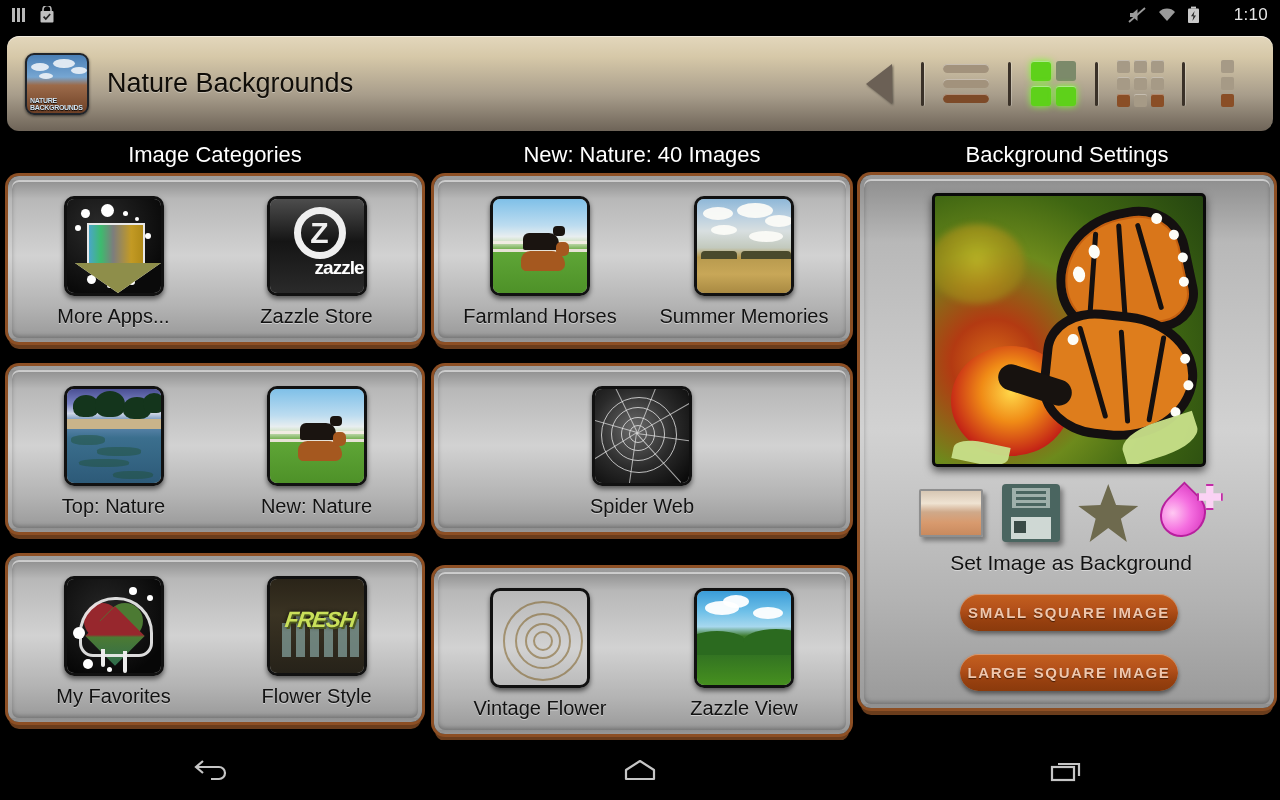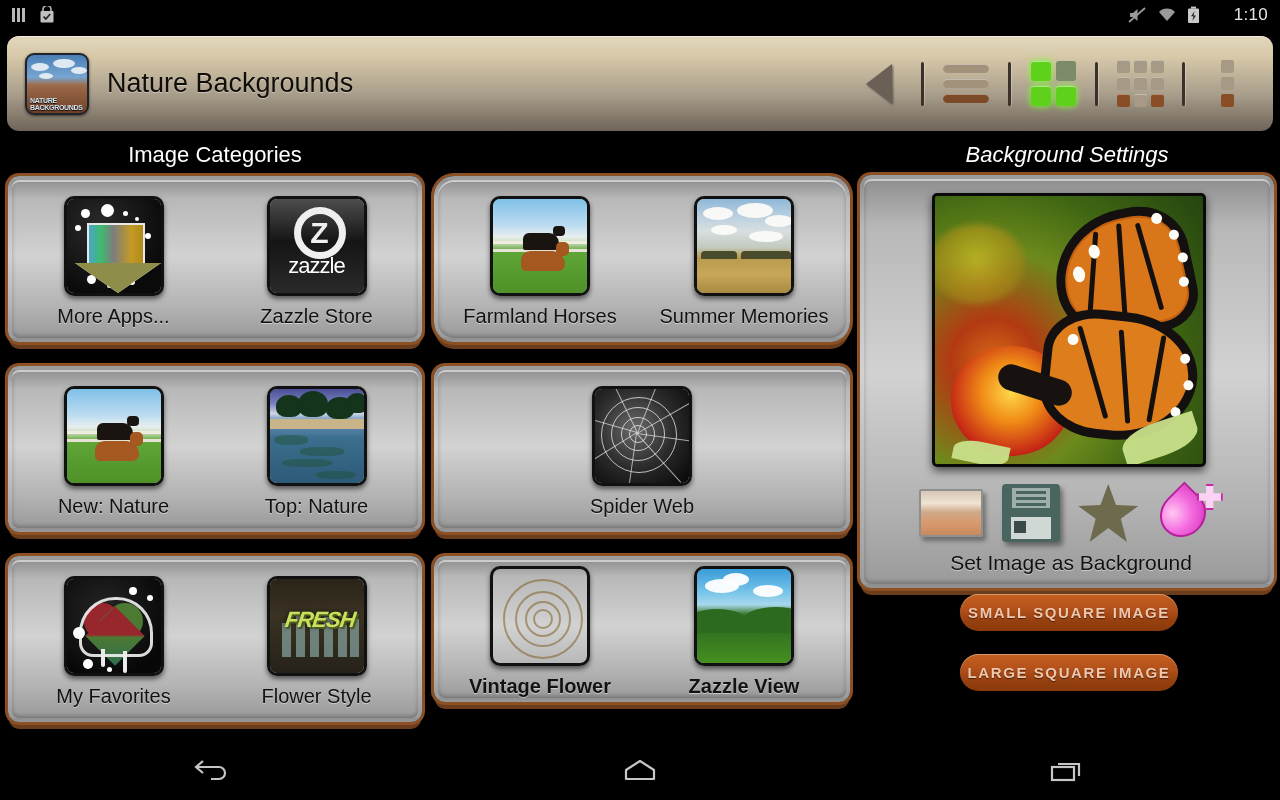--- a/index.html
+++ b/index.html
@@ -67,21 +67,21 @@
   .dots3 { display:flex; flex-direction:column; gap:4px; }
   .dots3 span { width:13px; height:13px; border-radius:2px; background:#a69a86; }
   .dots3 span.hot { background:#8a4e26; }
 
   
   .col-head {
     position:absolute; top:142px; color:#fff; font-size:22px; text-align:center;
   }
   #head0 { left:8px; width:414px; }
   #head1 { left:430px; width:424px; }
-  #head2 { left:860px; width:414px;font-style:italic; }
+  #head2 { left:860px; width:414px; }
 
   
   .panel {
     position:absolute; border-radius:11px;
     background:linear-gradient(to bottom,#8f8f8f 0%,#b8b8b8 12%,#d2d2d2 48%,#b3b3b3 80%,#9a9a9a 100%);
     border:4px solid transparent;
     box-shadow:0 0 0 3px #8d4f24, 0 8px 0 -1px #6b3d1c, 0 11px 8px rgba(0,0,0,.75),
                inset 0 2px 0 rgba(255,255,255,.55), inset 0 -2px 4px rgba(0,0,0,.25);
   }
   .panel::before {
@@ -128,22 +128,22 @@
   .t-zazzle .ring {
     position:absolute; left:24px; top:8px; width:52px; height:52px; border-radius:50%;
     border:7px solid #efefef;
   }
   .t-zazzle .zz {
     position:absolute; left:24px; top:8px; width:52px; height:52px;
     display:flex; align-items:center; justify-content:center;
     color:#efefef; font-size:30px; font-weight:bold; font-family:"Liberation Sans",sans-serif;
   }
   .t-zazzle .word {
-    position:absolute; left:0; bottom:14px; width:100%; text-align:center;
-    color:#fff; font-size:22px; font-weight:normal; letter-spacing:-1px;
+    position:absolute; left:0; bottom:14px; width:100%; text-align:right;
+    color:#fff; font-size:19px; font-weight:bold; letter-spacing:-1px;
   }
 
   
   .t-lagoon { background:linear-gradient(to bottom,#4a4f93 0%,#7a83c4 16%,#cfd6e6 26%,#6a8fb8 34%,#3b6f8e 52%,#2d5a78 100%); }
   .t-lagoon .palm { position:absolute; background:#14351c; border-radius:50% 50% 40% 40%; }
   .t-lagoon .sand { position:absolute; left:0; top:30px; width:100%; height:10px; background:#c9b48a; }
   .t-lagoon .refl { position:absolute; background:rgba(30,80,50,.45); border-radius:40%; }
 
   
   .t-horses { background:linear-gradient(to bottom,#7fc0e8 0%,#bcdcf0 28%,#e8eef0 40%,#cfe0c0 46%,#5fa637 55%,#4e9128 100%); }
@@ -201,21 +201,21 @@
   
   .t-vint { background:radial-gradient(circle at 48% 50%,#f0d88a 0%,#d8b košice 0%,#d6b45c 40%,#a67e28 72%,#6d4f16 100%); }
   .t-vint .p { position:absolute; border-radius:50%; border:2px solid rgba(120,85,20,.5); }
 
   
   .t-forest { background:linear-gradient(to bottom,#3a9cd8 0%,#6fc0e8 22%,#a7d8ee 38%,#3c7a2a 48%,#2f6e22 62%,#46901f 100%); }
   .t-forest .cl { position:absolute; background:#fff; border-radius:50%; opacity:.95; }
   .t-forest .hill { position:absolute; background:#2b6a1f; border-radius:50% 50% 0 0; }
 
   
-  .settings { position:absolute; left:860px; top:175px; width:414px; height:413px; }
+  .settings { position:absolute; left:860px; top:175px; width:414px; height:533px; }
   .preview {
     position:absolute; left:68px; top:14px; width:274px; height:274px;
     border:3px solid #0a0a0a; border-radius:5px; overflow:hidden;
     box-shadow:0 4px 8px rgba(0,0,0,.6);
     background:radial-gradient(circle at 22% 62%,#d86a18 0%,#b33a12 16%,#6d8a1c 42%,#3f6612 66%,#254510 100%);
   }
   .w-up {
     position:absolute; left:120px; top:14px; width:138px; height:128px;
     background:#d9761a; border:9px solid #141010;
     border-radius:58% 40% 30% 48%; transform:rotate(-12deg);
@@ -387,20 +387,21 @@
         <div class="dots3">
           <span></span>
             <span></span>
             <span class="hot"></span>
         </div>
       </div>
     </div>
   </div>
 
   <div class="col-head" id="head0">Image Categories</div>
+  <div class="col-head" id="head1">New: Nature: 40 Images</div>
   <div class="col-head" id="head2">Background Settings</div>
 
   <div class="panel" style="left:8px;  top:176px; width:414px; height:166px;">
     <div class="cell-row">
       <div class="cell">
         <div class="thumb">
           <div class="art t-moreapps">
             <div class="dot" style="left:14px;top:10px;width:9px;height:9px;"></div>
             <div class="dot" style="left:34px;top:5px;width:13px;height:13px;"></div>
             <div class="dot" style="left:56px;top:12px;width:5px;height:5px;"></div>
@@ -425,44 +426,44 @@
         </div>
         <div class="cap">Zazzle Store</div>
       </div>
     </div>
   </div>
 
   <div class="panel" style="left:8px; top:366px; width:414px; height:166px;">
     <div class="cell-row">
       <div class="cell">
         <div class="thumb">
-          <div class="art t-horses">
-            <div class="fence"></div>
-              <div class="fence2"></div>
-            <div class="dark"></div>
-              <div class="brown"></div>
-          </div>
-        </div>
-        <div class="cap">New: Nature</div>
-      </div>
-      <div class="cell">
-        <div class="thumb">
           <div class="art t-lagoon">
             <div class="sand"></div>
             <div class="palm" style="left:6px;  top:6px;  width:26px; height:22px;"></div>
             <div class="palm" style="left:28px; top:2px;  width:30px; height:26px;"></div>
             <div class="palm" style="left:56px; top:8px;  width:28px; height:22px;"></div>
             <div class="palm" style="left:76px; top:4px;  width:22px; height:20px;"></div>
             <div class="refl" style="left:4px;  top:46px; width:34px; height:10px;"></div>
             <div class="refl" style="left:30px; top:58px; width:44px; height:9px;"></div>
             <div class="refl" style="left:12px; top:70px; width:50px; height:8px;"></div>
             <div class="refl" style="left:46px; top:82px; width:40px; height:8px;"></div>
           </div>
         </div>
         <div class="cap">Top: Nature</div>
+      </div>
+      <div class="cell">
+        <div class="thumb">
+          <div class="art t-horses">
+            <div class="fence"></div>
+              <div class="fence2"></div>
+            <div class="dark"></div>
+              <div class="brown"></div>
+          </div>
+        </div>
+        <div class="cap">New: Nature</div>
       </div>
     </div>
   </div>
 
   <div class="panel" style="left:8px; top:556px; width:414px; height:166px;">
     <div class="cell-row">
       <div class="cell">
         <div class="thumb">
           <div class="art t-fav">
             <div class="hl"></div>
@@ -490,21 +491,21 @@
             <div class="bar" style="left:68px;height:32px;"></div>
             <div class="bar" style="left:80px;height:38px;"></div>
             <div class="txt">FRESH</div>
           </div>
         </div>
         <div class="cap">Flower Style</div>
       </div>
     </div>
   </div>
 
-  <div class="panel" style="left:434px; top:176px; width:416px; height:166px;border-radius:20px;">
+  <div class="panel" style="left:434px; top:176px; width:416px; height:166px;">
     <div class="cell-row">
       <div class="cell">
         <div class="thumb">
           <div class="art t-horses">
             <div class="fence"></div>
               <div class="fence2"></div>
             <div class="dark"></div>
               <div class="brown"></div>
           </div>
         </div>
@@ -544,21 +545,21 @@
             <div class="spoke" style="transform:rotate(244deg);"></div>
             <div class="spoke" style="transform:rotate(292deg);"></div>
             <div class="spoke" style="transform:rotate(330deg);"></div>
           </div>
         </div>
         <div class="cap">Spider Web</div>
       </div>
     </div>
   </div>
 
-  <div class="panel" style="left:434px; top:556px; width:416px; height:146px;font-weight:bold;">
+  <div class="panel" style="left:434px; top:568px; width:416px; height:166px;">
     <div class="cell-row">
       <div class="cell">
         <div class="thumb">
           <div class="art t-vint">
             <div class="p" style="left:10px;top:10px;width:80px;height:80px;"></div>
             <div class="p" style="left:22px;top:22px;width:56px;height:56px;"></div>
             <div class="p" style="left:32px;top:32px;width:36px;height:36px;"></div>
             <div class="p" style="left:40px;top:40px;width:20px;height:20px;"></div>
           </div>
         </div>

